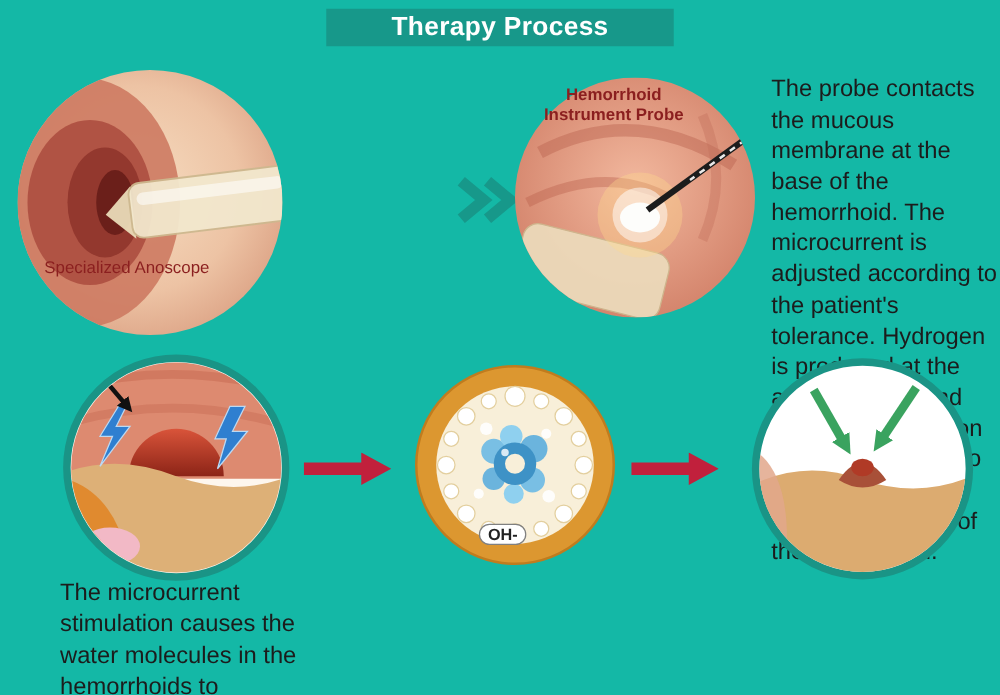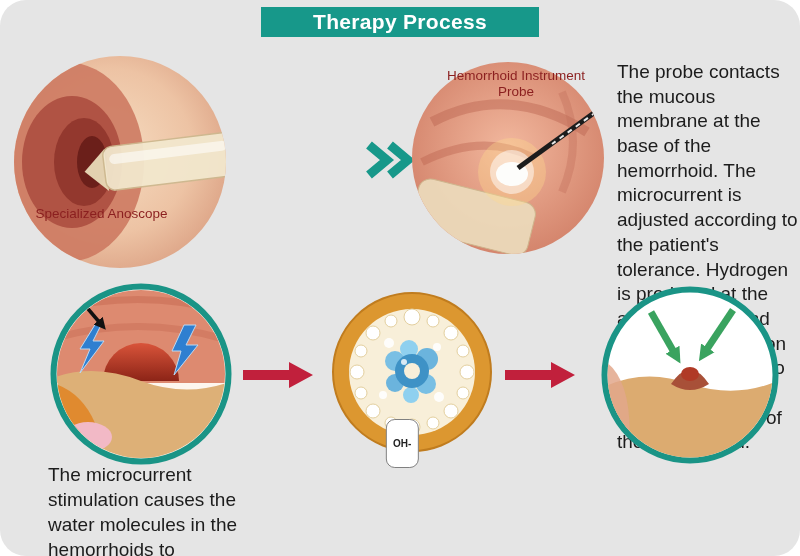--- a/index.html
+++ b/index.html
@@ -1,49 +1,49 @@
 <!DOCTYPE html>
 <html><head>
 <meta charset="utf-8">
 <style>
   html,body{margin:0;padding:0;background:#fff;}
-  .stage{position:relative;width:800px;height:556px;background:#e5e5e5;overflow:hidden;
-         font-family:"Liberation Sans",sans-serif;color:#1c1c1c;border-radius:26px;}
+  .stage{position:relative;width:800px;height:556px;background:#14b8a6;overflow:hidden;
+         font-family:"Liberation Sans",sans-serif;color:#1c1c1c;}
 
   .header-bar{position:absolute;left:261px;top:7px;width:278px;height:30px;background:#17988a;
               display:flex;align-items:center;justify-content:center;}
   .header-bar span{color:#ffffff;font-size:21px;font-weight:bold;letter-spacing:.3px;}
 
   .circle{position:absolute;}
   #c1{left:14px;top:56px;width:212px;height:212px;}
   #c2{left:412px;top:62px;width:192px;height:192px;}
   #c3{left:50px;top:283px;width:182px;height:182px;}
   #c4{left:331px;top:291px;width:162px;height:162px;}
   #c5{left:601px;top:286px;width:178px;height:178px;}
 
   .img-label{position:absolute;color:#8b1f1f;font-size:13.5px;line-height:1.22;text-align:center;}
   #label1{left:20px;top:150px;width:135px;}
-  #label2{left:32px;top:6px;width:144px;}
+  #label2{left:7px;top:6px;width:144px;font-weight:bold;}
 
   .body-text{position:absolute;font-size:19px;line-height:1.3;color:#1c1c1c;}
   #t1{left:214px;top:112px;width:150px;}
   #t2{left:617px;top:60px;width:182px;}
 
   .caption{position:absolute;font-size:19px;line-height:1.32;color:#1c1c1c;}
   #cap3{left:48px;top:462px;width:218px;}
   #cap4{left:318px;top:462px;width:212px;}
   #cap5{left:584px;top:462px;width:212px;}
 
   .chevrons{position:absolute;left:362px;top:140px;width:52px;height:40px;}
   .arrow{position:absolute;width:70px;height:26px;}
   #a1{left:243px;top:362px;}
   #a2{left:505px;top:362px;}
 
   .oh-pill{position:absolute;left:44%;top:128px;transform:translateX(-50%);background:#ffffff;
-           border:1px solid #808080;border-radius:9px;padding:16px 6px;font-size:10px;font-weight:bold;
+           border:1px solid #808080;border-radius:9px;padding:0 6px;font-size:13px;font-weight:bold;
            color:#222;line-height:15px;}
 </style>
 </head>
 <body>
 
 <div class="stage">
 
   <div class="header-bar">
     <span>Therapy Process</span>
   </div>

